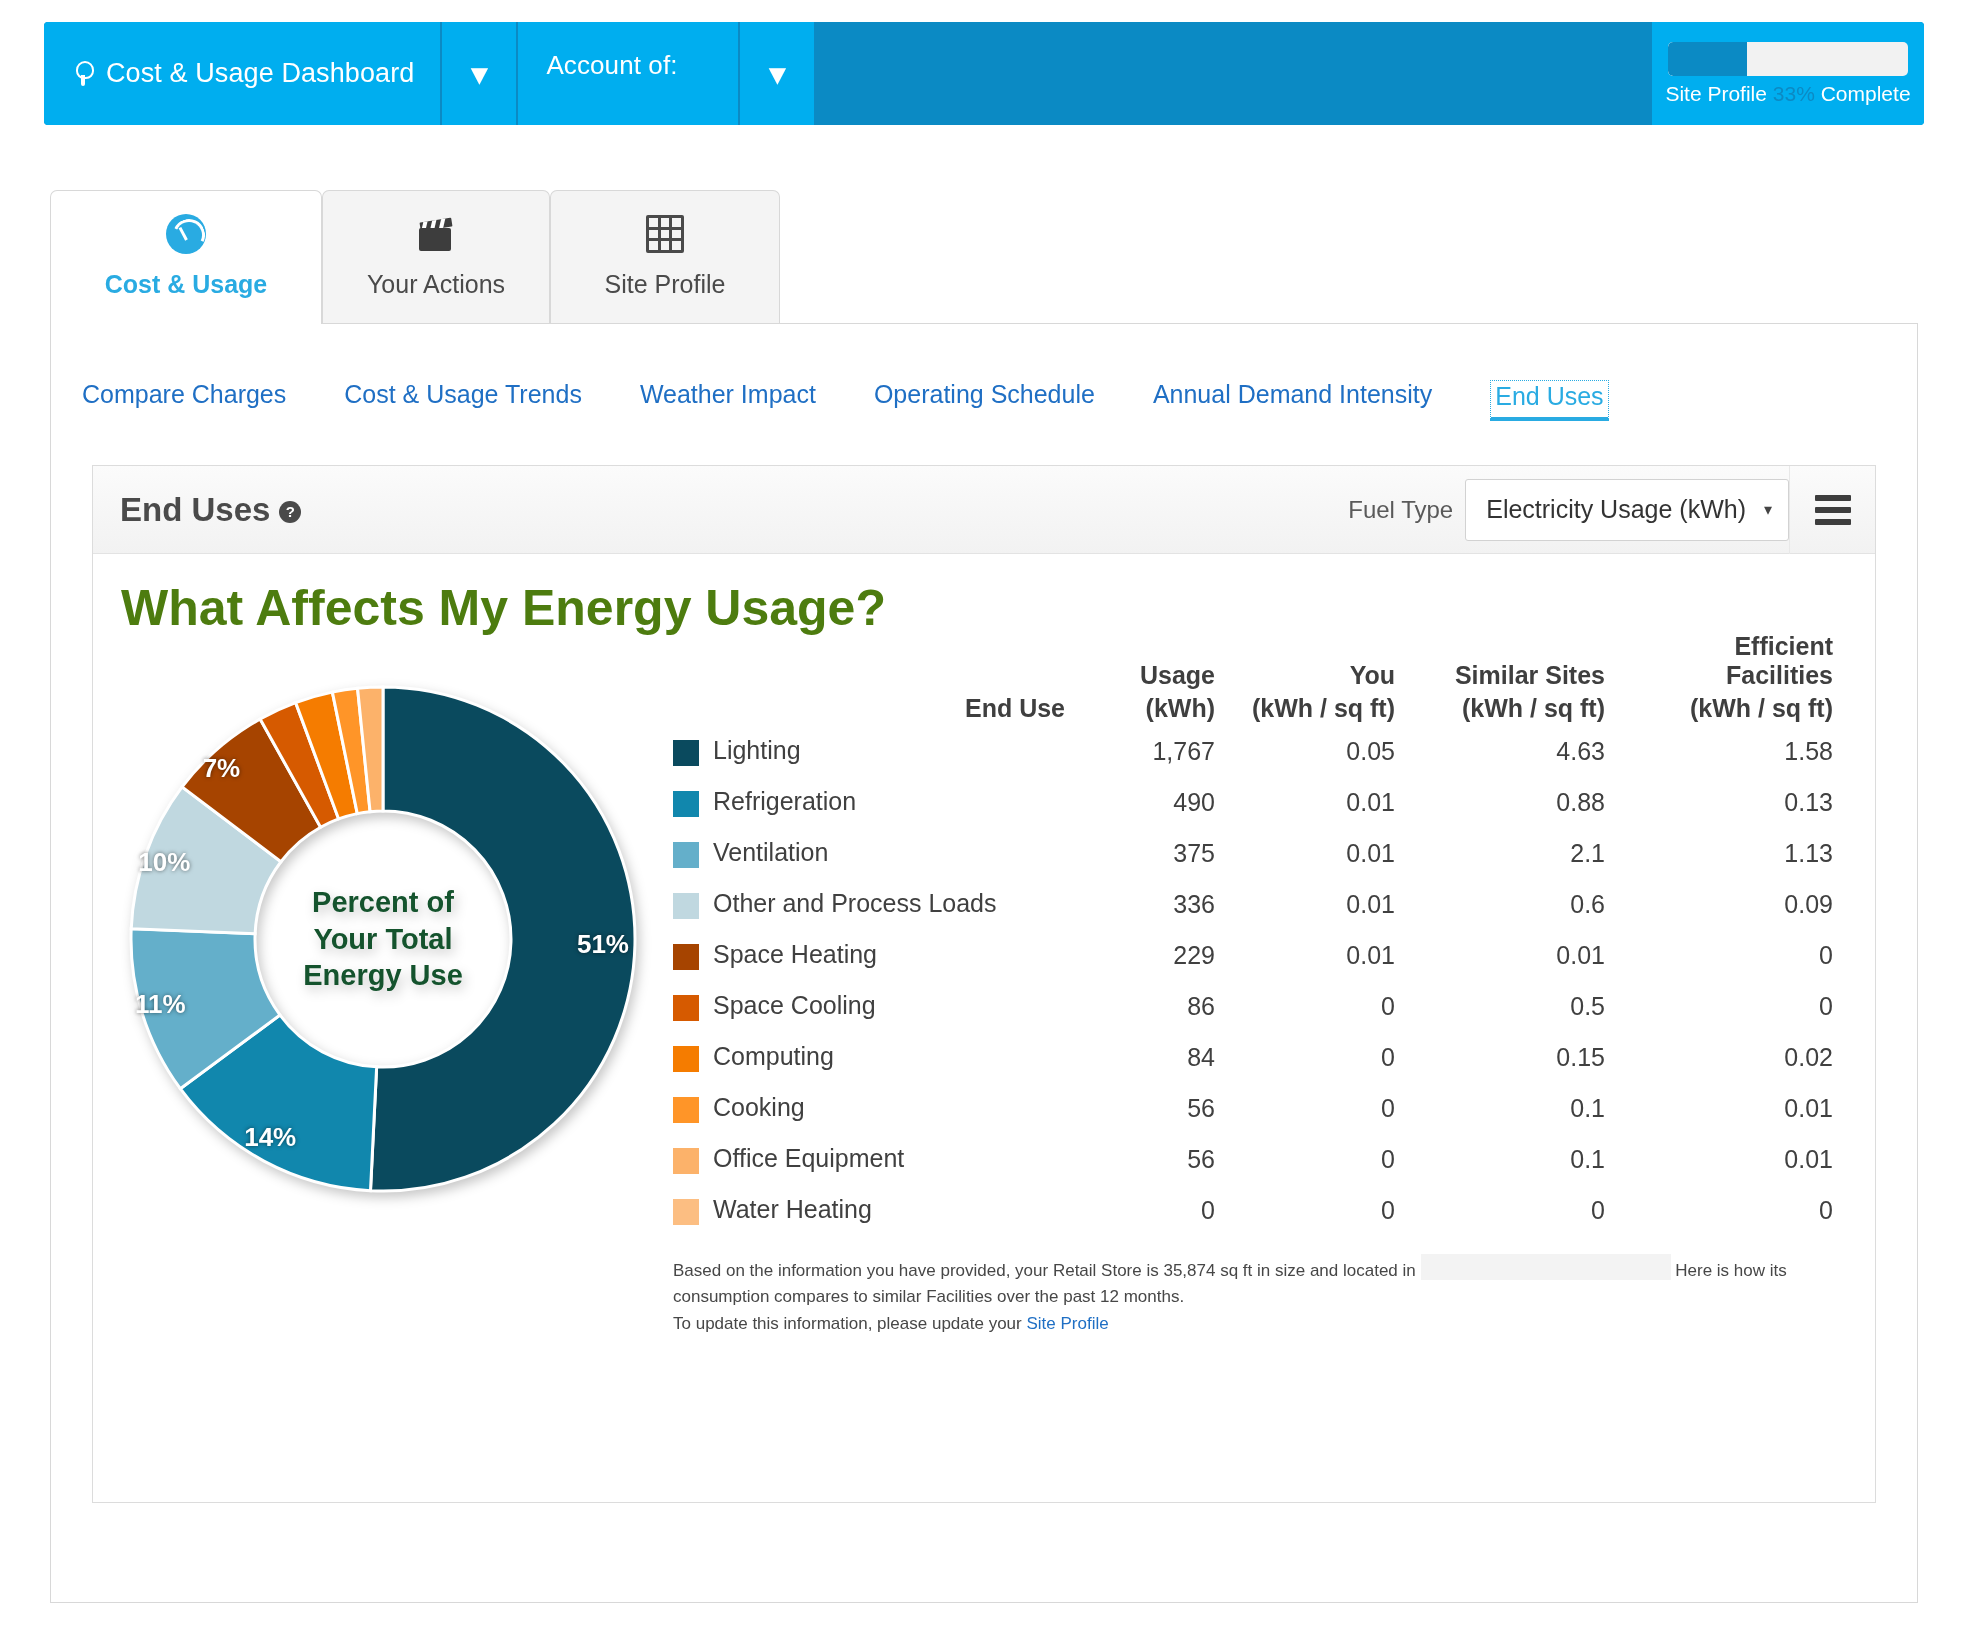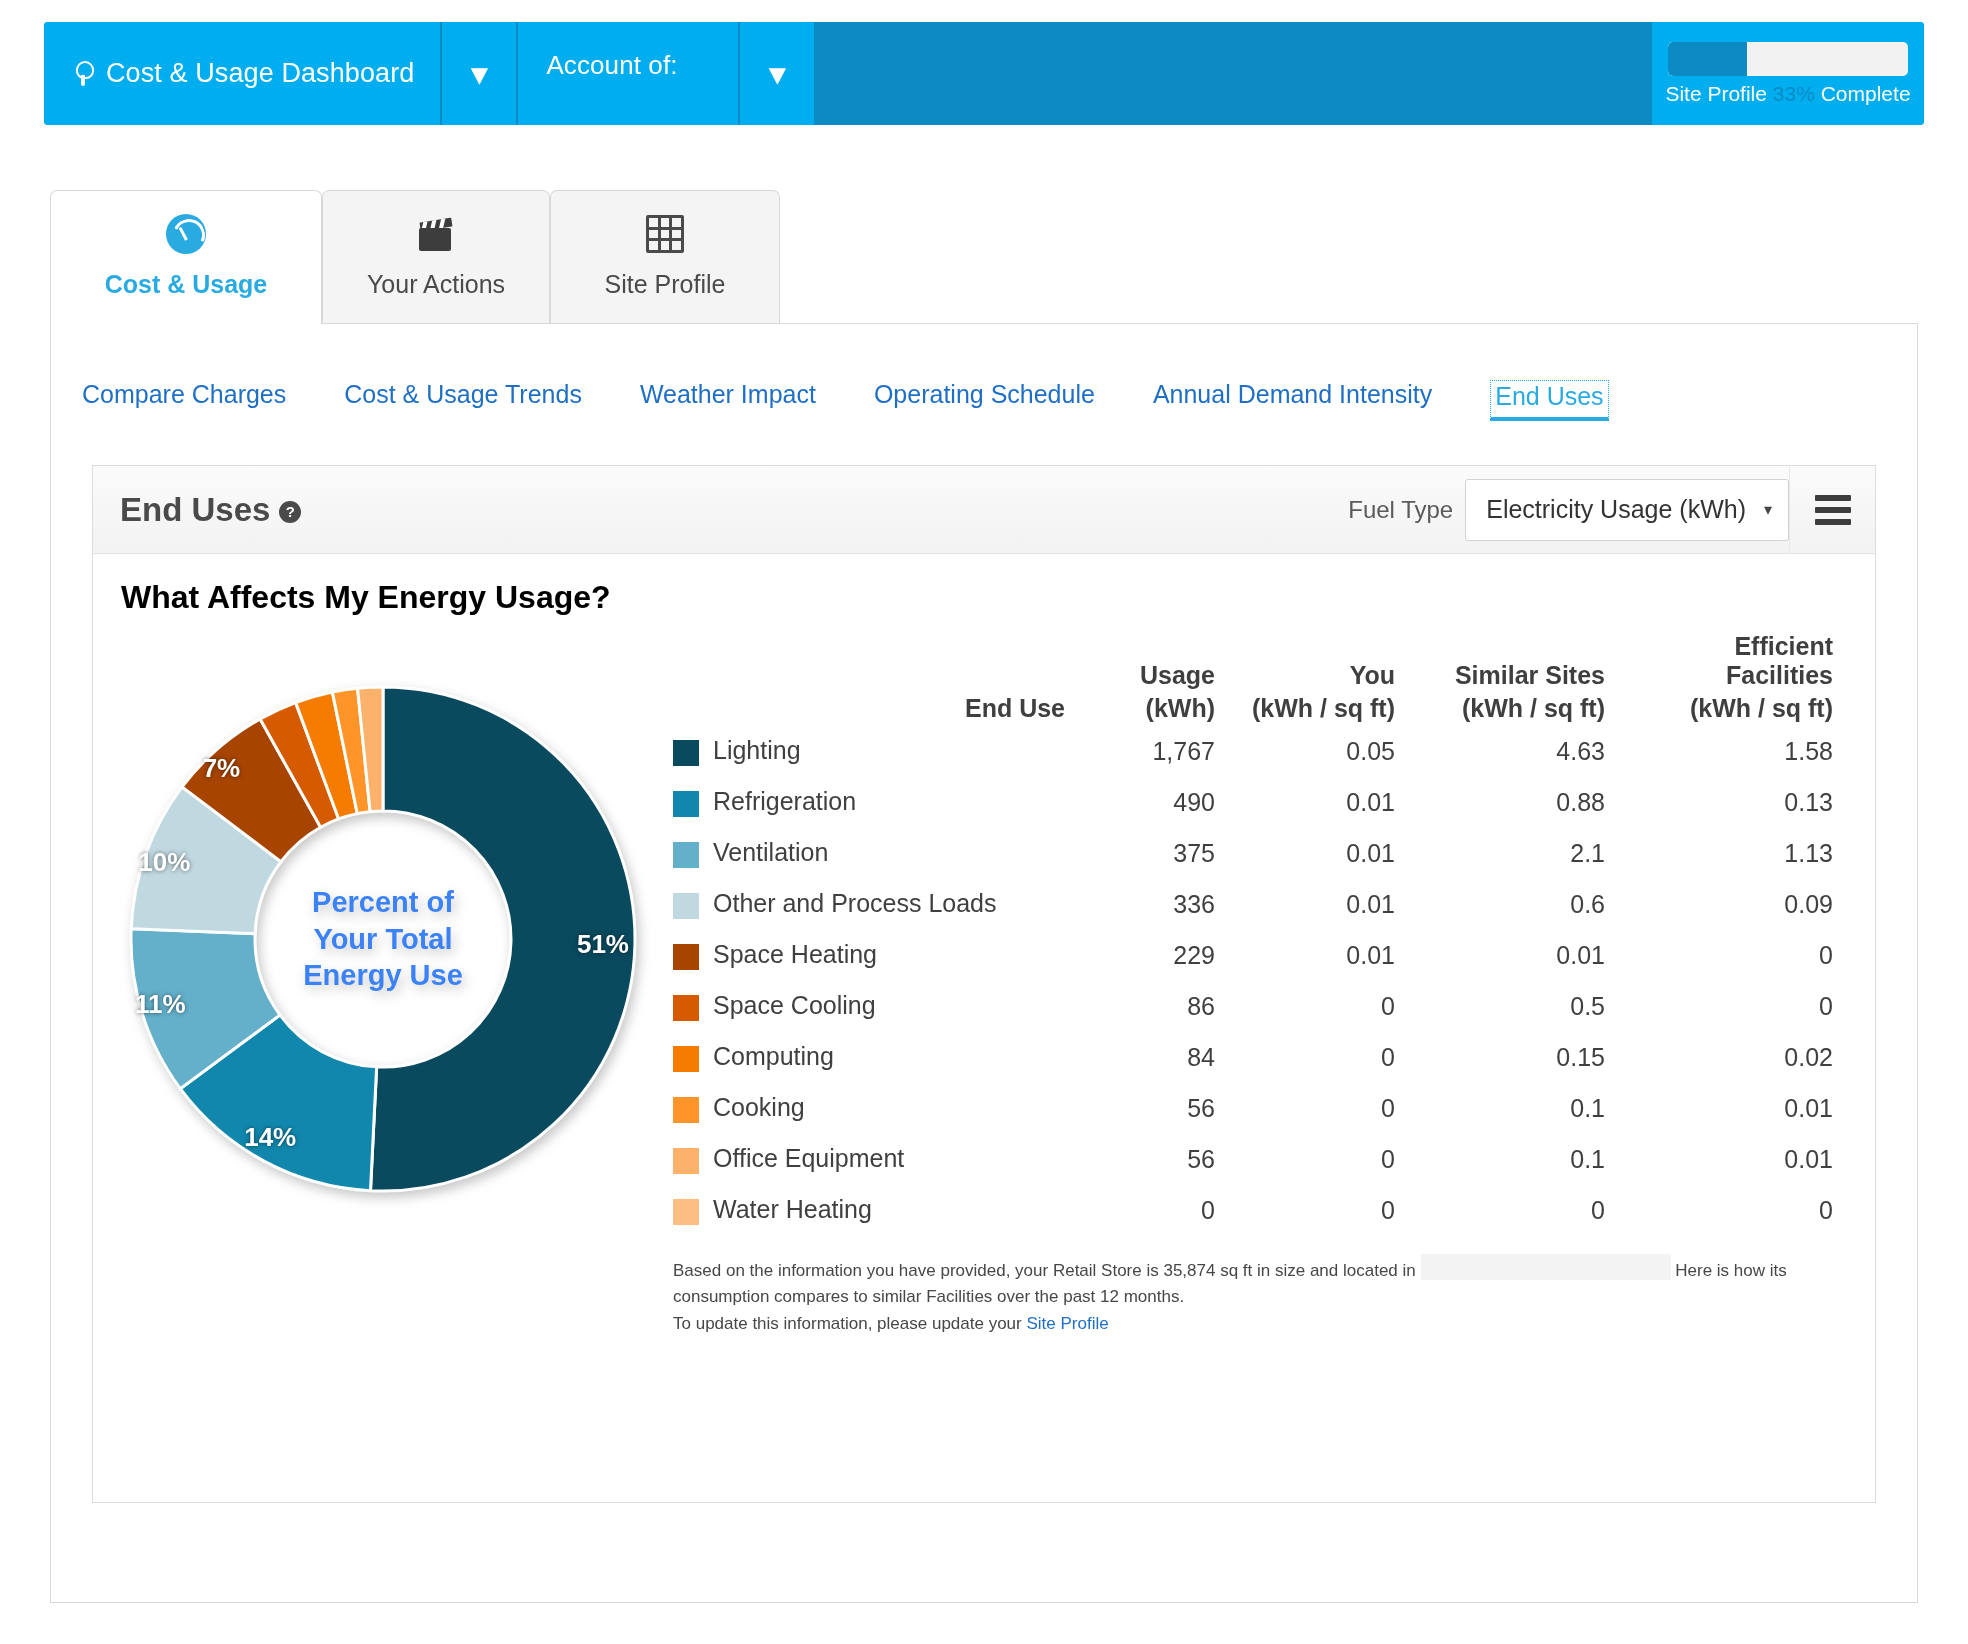--- a/index.html
+++ b/index.html
@@ -337,23 +337,23 @@
     border-radius: 1px;
     margin-bottom: 6px;
   }
   .burger span:last-child { margin-bottom: 0; }
 
   .widget-body { position: relative; height: 949px; }
 
   .chart-h1 {
     position: absolute;
     left: 28px; top: 25px;
-    font-size: 32px;
+    font-size: 50px;
     font-weight: bold;
-    color: #000000;
+    color: #4d7c0f;
   }
 
   
   .donut-wrap {
     position: absolute;
     left: 30px; top: 125px;
     width: 520px; height: 520px;
     filter: drop-shadow(3px 5px 6px rgba(0,0,0,.22));
   }
   .donut-label {
@@ -365,21 +365,21 @@
     pointer-events: none;
   }
   .donut-center {
     position: absolute;
     left: 50%; top: 50%;
     transform: translate(-50%, -50%);
     width: 250px;
     text-align: center;
     font-size: 29px;
     font-weight: bold;
-    color: #3b82f6;
+    color: #14532d;
     line-height: 1.26;
   }
 
   
   .etable {
     position: absolute;
     left: 580px; top: 78px;
     width: 1160px;
   }
   .etable table {

